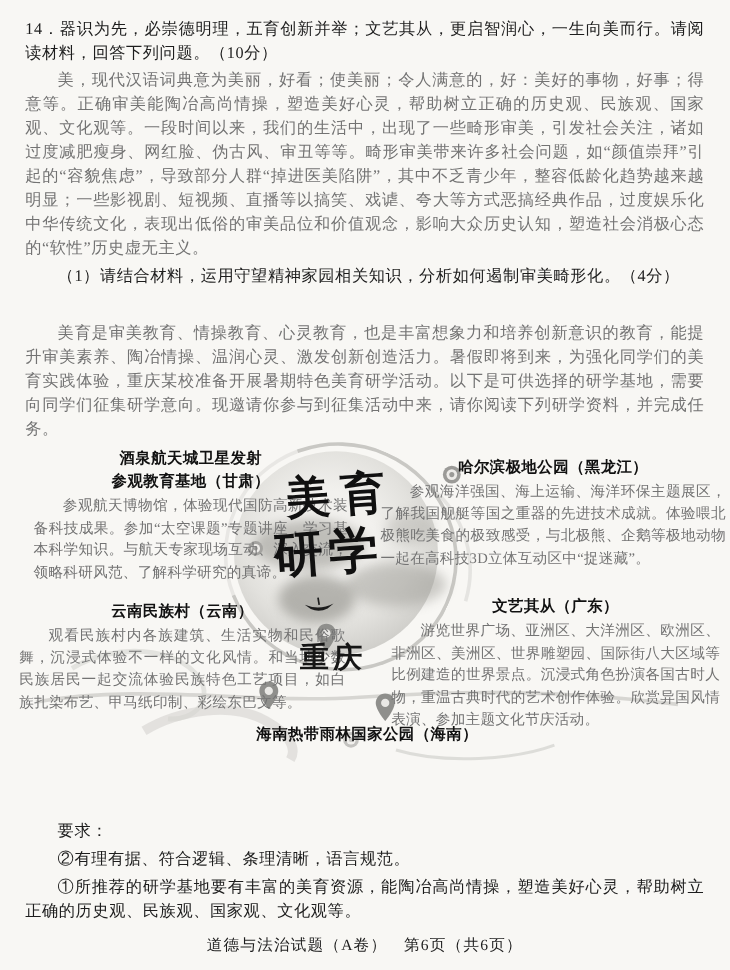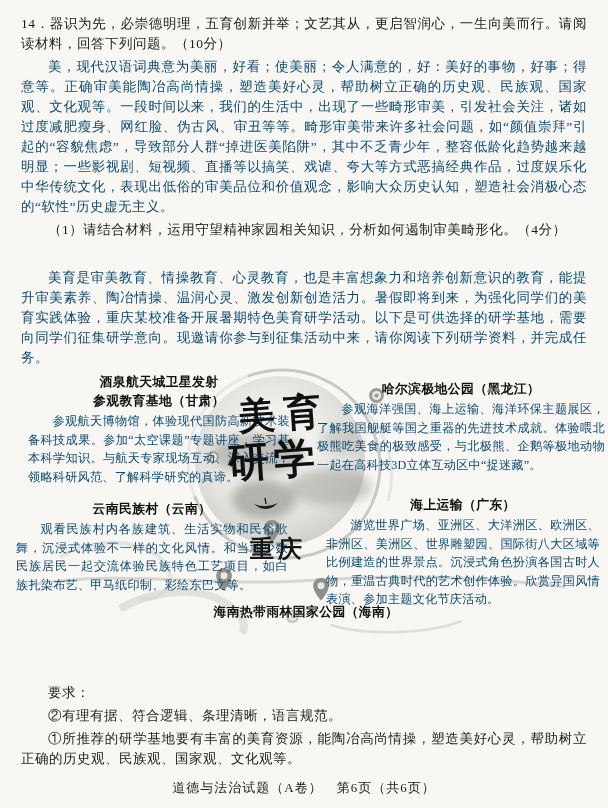--- a/index.html
+++ b/index.html
@@ -15,21 +15,21 @@
     width:608px;height:608px;
     box-sizing:border-box;
     padding:14px 21px 15px;
     font-size:13.5px;
     line-height:20px;
     letter-spacing:.5px;
     text-align:justify;
   }
   p{margin:0 0 3px;}
   .indent{text-indent:2em;}
-  .kai{color:#0c4a6e;}
+  .kai{color:#737373;}
   .answer-gap{height:25px;}
 
   
   .rmap{
     position:relative;
     height:312px;
     margin:0 -21px;
     font-size:12.2px;
     line-height:18.5px;
     letter-spacing:.2px;
@@ -170,21 +170,21 @@
       <div class="b-title">哈尔滨极地公园（黑龙江）</div>
       <p class="kai">参观海洋强国、海上运输、海洋环保主题展区，了解我国舰艇等国之重器的先进技术成就。体验喂北极熊吃美食的极致感受，与北极熊、企鹅等极地动物一起在高科技3D立体互动区中“捉迷藏”。</p>
     </div>
 
     <div class="base" id="base-yunnan">
       <div class="b-title">云南民族村（云南）</div>
       <p class="kai">观看民族村内各族建筑、生活实物和民俗歌舞，沉浸式体验不一样的文化风情。和当地少数民族居民一起交流体验民族特色工艺项目，如白族扎染布艺、甲马纸印制、彩绘东巴文等。</p>
     </div>
 
     <div class="base" id="base-window">
-      <div class="b-title">海上运输（广东）</div>
+      <div class="b-title">文艺其从（广东）</div>
       <p class="kai">游览世界广场、亚洲区、大洋洲区、欧洲区、非洲区、美洲区、世界雕塑园、国际街八大区域等比例建造的世界景点。沉浸式角色扮演各国古时人物，重温古典时代的艺术创作体验。欣赏异国风情表演、参加主题文化节庆活动。</p>
     </div>
 
     <div class="base" id="base-hainan">
       <div class="b-title">海南热带雨林国家公园（海南）</div>
     </div>
   </div>
 
   <p class="indent req-label">要求：</p>
   <p class="indent">②有理有据、符合逻辑、条理清晰，语言规范。</p>

